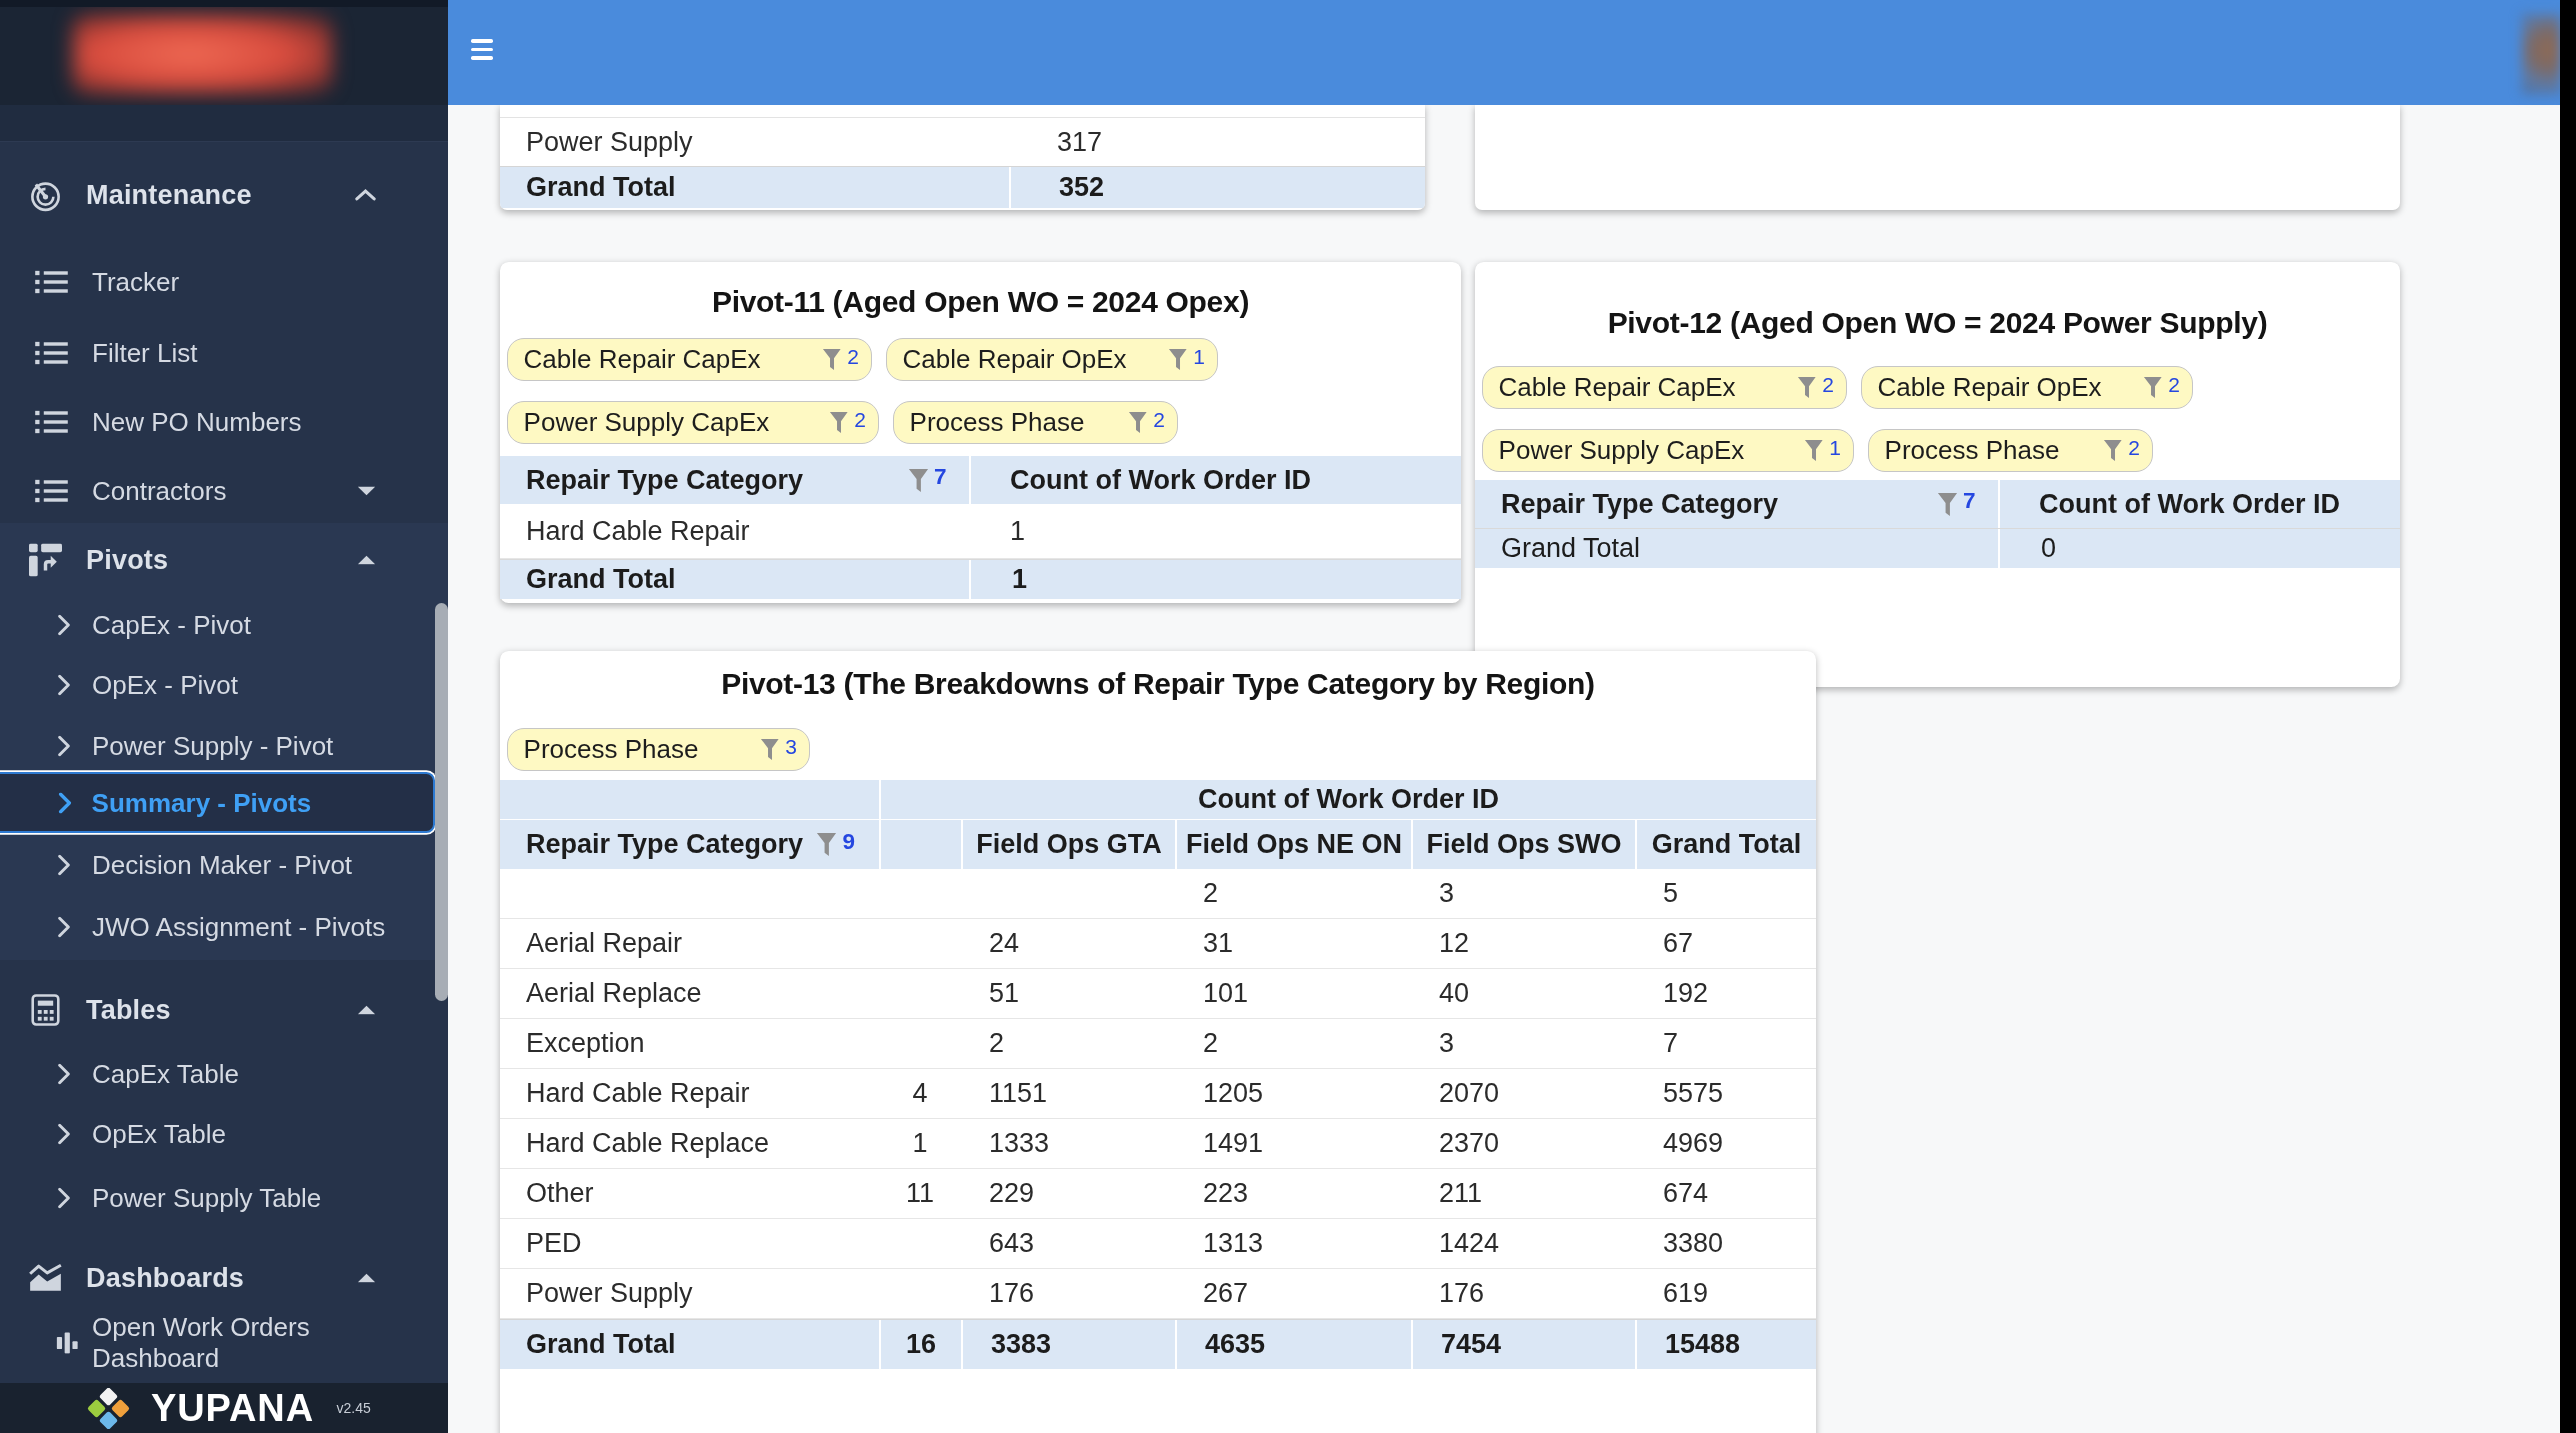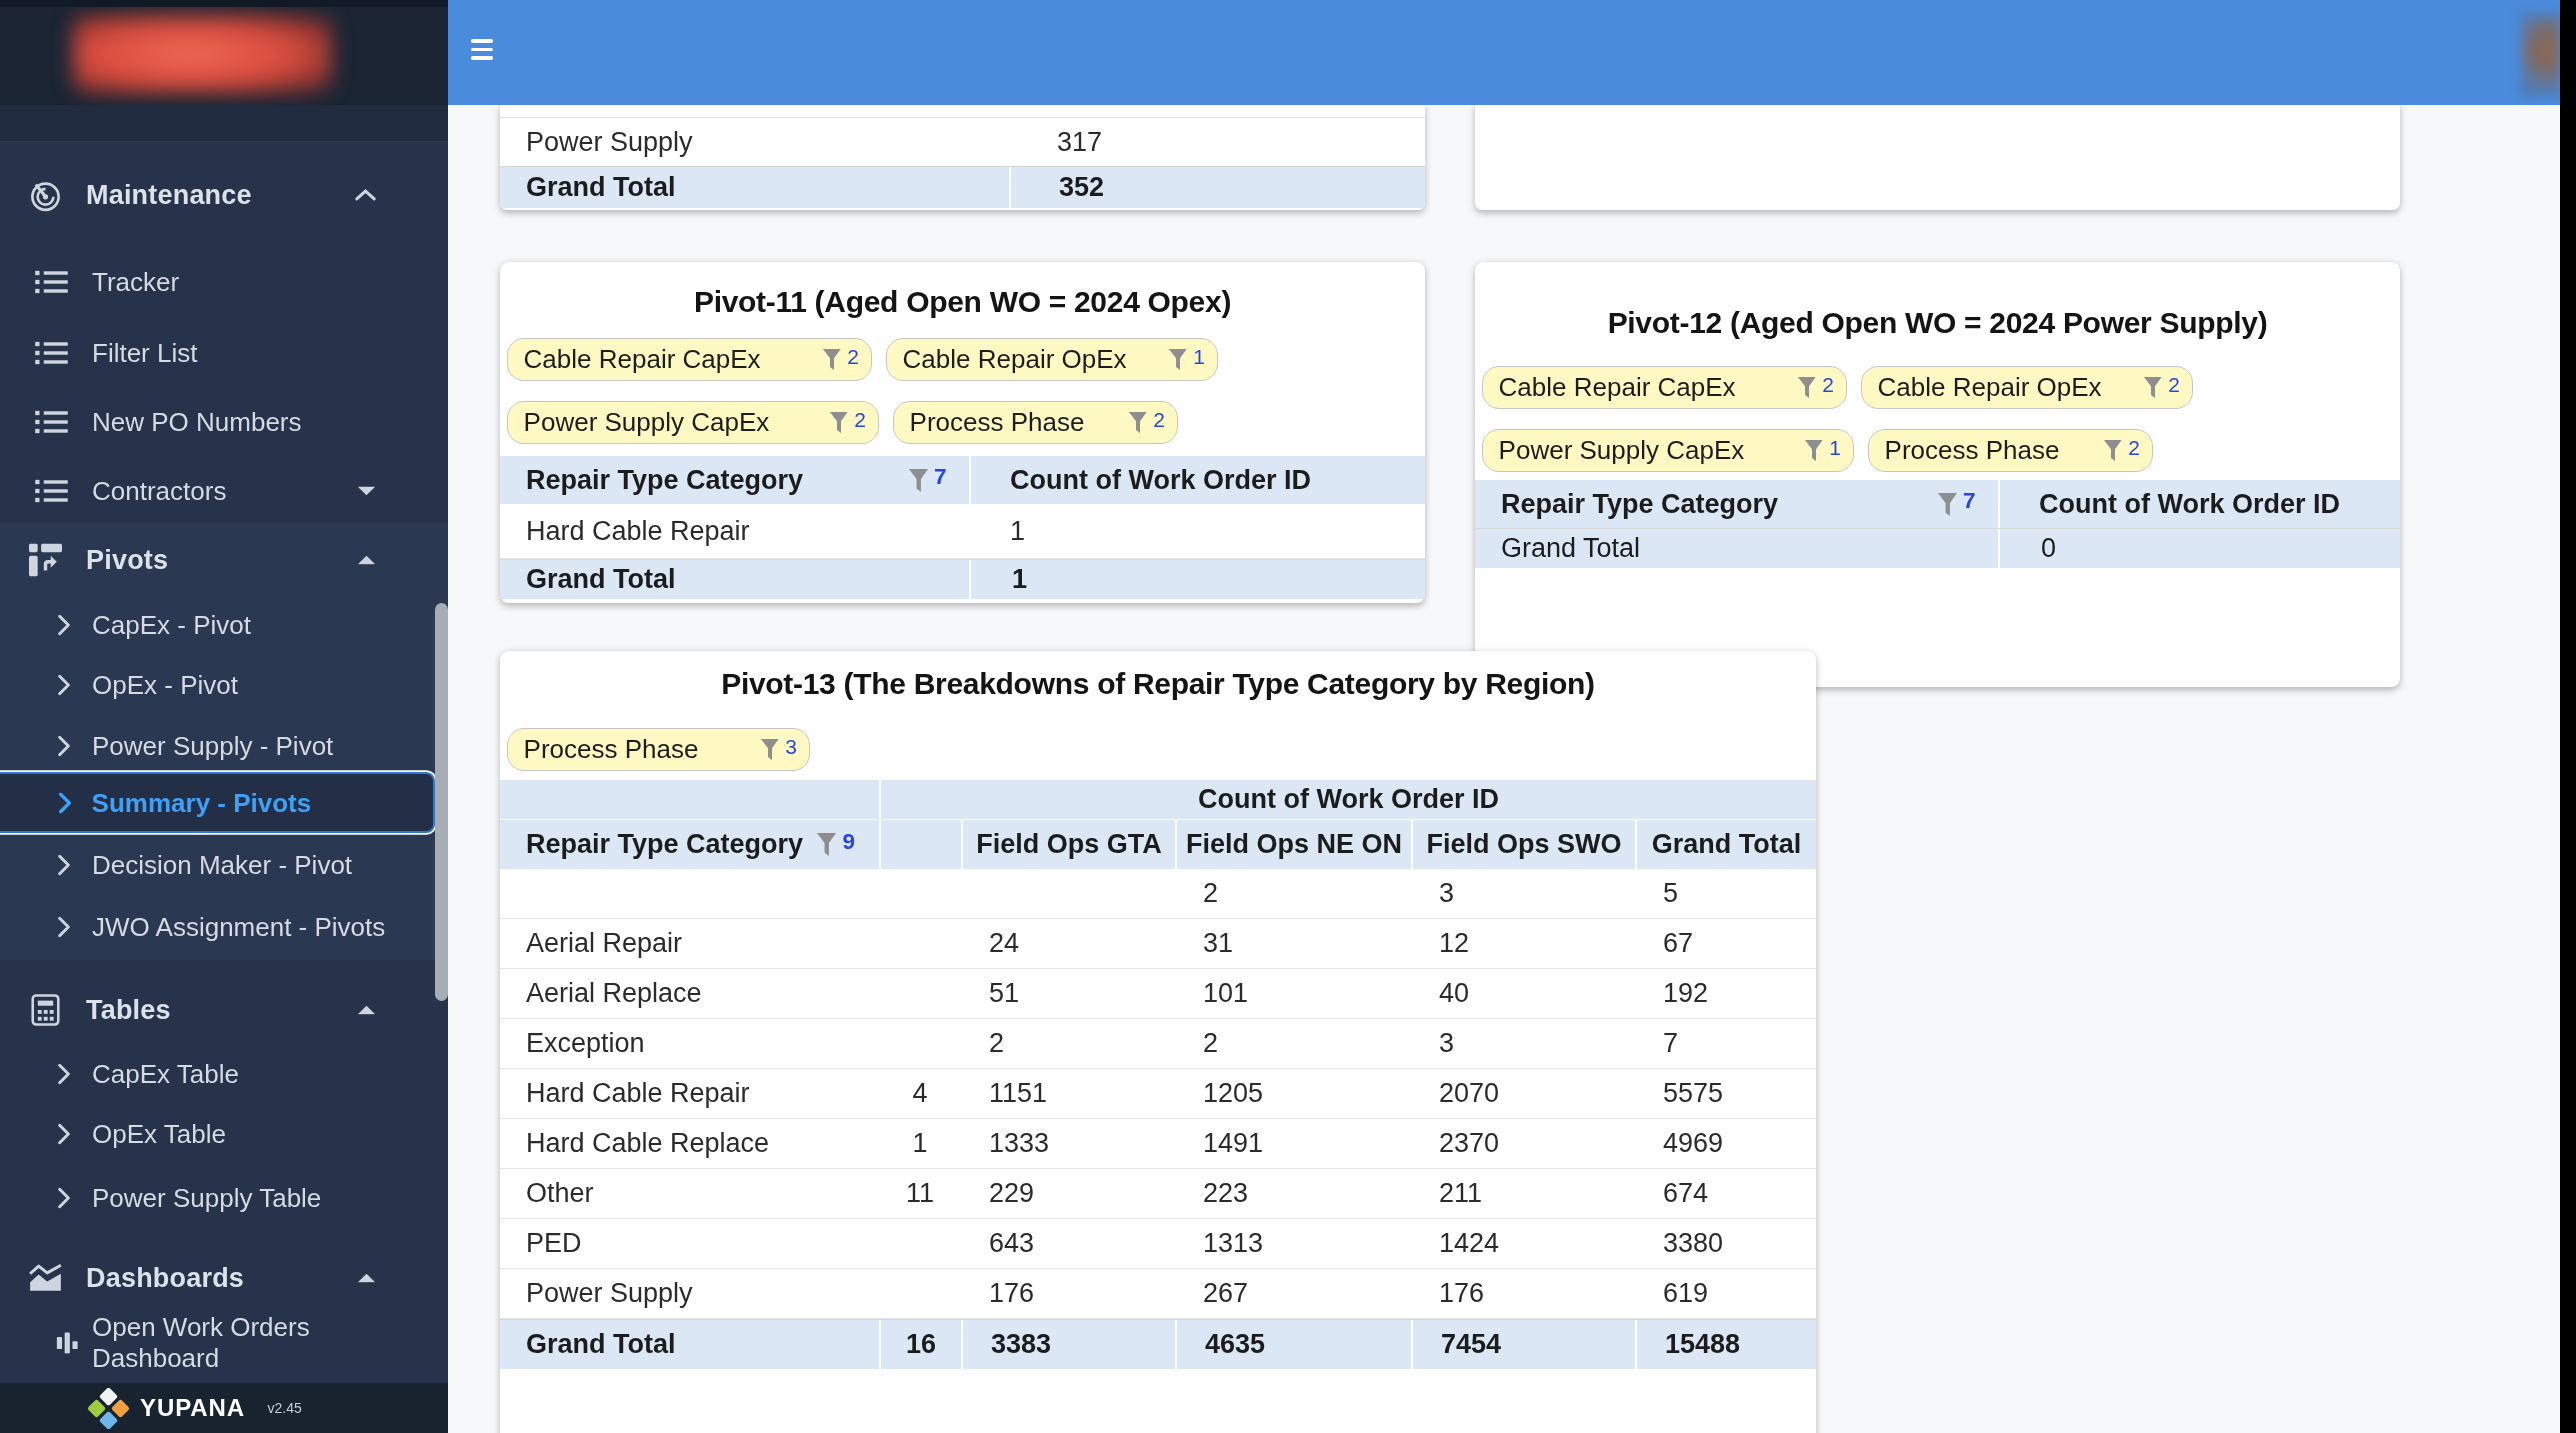--- a/index.html
+++ b/index.html
@@ -23,21 +23,21 @@
   .expander{position:absolute;right:59px;top:50%;transform:translateY(-50%);display:flex;}
   .chev-right{position:absolute;left:57px;top:50%;transform:translateY(-50%);display:flex;}
   .slabel{position:absolute;left:92px;top:50%;transform:translateY(-50%);font-size:26px;font-weight:400;color:#d5dae3;}
   .srow.active{left:-10.4px;width:445px;border:2.6px solid #2e7ad1;border-radius:8.6px;background:#232f47;
     box-shadow:0 0 0 1.7px #ffffff;box-sizing:border-box;}
   .srow.active .chev-right{left:66px;}
   .srow.active .slabel{left:100px;color:#3fa0f5;font-weight:700;}
   .srow.active .chev-right svg polyline{stroke:#3fa0f5;}
   .sb-thumb{position:absolute;left:435px;top:603px;width:13px;height:398px;background:#a7adb5;border-radius:7px;z-index:12;}
   .sb-footer{position:absolute;left:0;bottom:0;width:100%;height:50px;background:#19222f;display:flex;align-items:center;z-index:11;}
-  .brandname{margin-left:8px;font-size:24px;font-weight:700;color:#ffffff;letter-spacing:0.9px;}
+  .brandname{margin-left:19px;font-size:38px;font-weight:700;color:#ffffff;letter-spacing:0.9px;}
   .brandver{margin-left:22.5px;font-size:14px;color:#c7cdd6;}
   .cubes{margin-left:85px;display:flex;}
   
   .appbar{position:absolute;left:448px;top:0;width:2128px;height:105px;background:#4a8bdc;z-index:5;}
   .hamburger{position:absolute;left:22.5px;top:39px;width:22.5px;cursor:pointer;}
   .hamburger div{width:22.5px;height:3.5px;background:#ffffff;border-radius:1.7px;margin-bottom:5.2px;}
   .avatar-blur{position:absolute;left:2522px;top:14px;width:39px;height:80px;z-index:6;cursor:pointer;
     background:radial-gradient(circle at 70% 45%, #8f6a54 0%, #7d6a66 35%, #5d7aa6 70%, #4d6f9e 100%);
     filter:blur(6px);}
   .right-strip{position:absolute;right:0;top:0;width:15.6px;height:1433px;background:#000;z-index:50;}
@@ -365,21 +365,21 @@
     <div class="c2">317</div>
   </div>
   <div class="tc-gt">
     <div class="c1">Grand Total</div>
     <div class="c2">352</div>
   </div>
 </div>
 
 <div class="card" style="left:1475px;top:105px;width:925px;height:105px;border-radius:0 0 7px 7px;"></div>
 
-<div class="card" style="left:500px;top:262px;width:925px;height:341px;">
+<div class="card" style="left:500px;top:262px;width:925px;height:341px;padding-left:36px;">
   <div class="ptitle" style="top:22.5px">Pivot-11 (Aged Open WO = 2024 Opex)</div>
   <div class="chiprow" style="top:76px">
     <div class="chip" style="width:365px">
       <span class="lbl">Cable Repair CapEx</span>
       <span class="fgroup">
           <svg class="funnel" width="21.6" height="23" viewBox="0 0 24 26">
             <path d="M2 1 L22 1 L14.5 11.5 L14.5 25 L10 21.5 L10 11.5 Z" fill="#8e8e8e"></path>
           </svg>
           <span class="cnt">2</span>
         </span>

